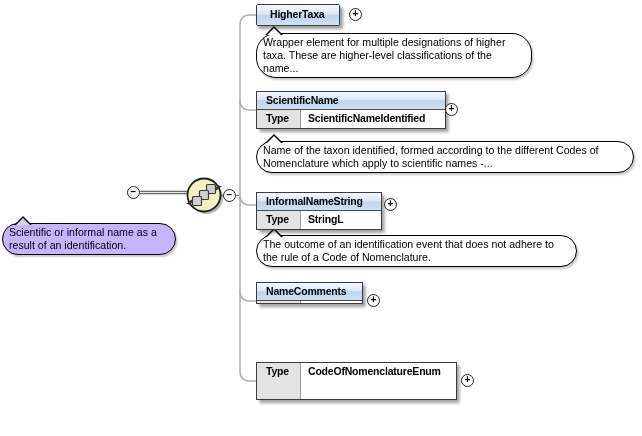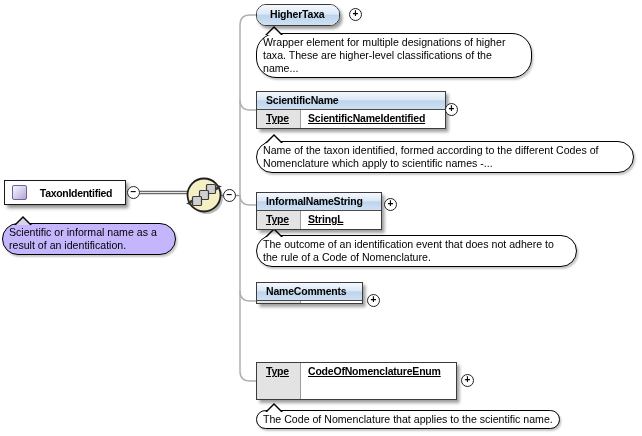--- a/index.html
+++ b/index.html
@@ -14,25 +14,25 @@
     position:absolute;box-sizing:border-box;z-index:2;
     border:1.5px solid #3c3c3c;border-radius:0;background:#fff;
     box-shadow:2.5px 3px 3px rgba(0,0,0,0.38);overflow:hidden;
   }
   .el .hd{
     height:18px;box-sizing:border-box;border-bottom:1px solid #4a4a4a;
     background:linear-gradient(180deg,#f4f8fc 0%,#dbe8f6 45%,#bdd4ed 52%,#cfe0f2 100%);
     font-weight:700;font-size:10.5px;line-height:17px;letter-spacing:-0.2px;
     padding:0 8px 0 9px;white-space:nowrap;
   }
-  .el .tr{display:flex;height:100%;font-weight:700;font-size:10.5px;letter-spacing:-0.2px;text-decoration:underline;}
+  .el .tr{display:flex;height:100%;font-weight:700;font-size:10.5px;letter-spacing:-0.2px;}
   .el .tl{box-sizing:border-box;width:44px;background:#e3e3e3;border-right:1px solid #9b9b9b;
           padding:0 0 0 9px;line-height:17px;}
   .el .tv{background:#fff;padding:0 3px 0 7px;line-height:17px;white-space:nowrap;}
-  .el.pill{border-radius:10px;}
+  .el.pill{border-radius:2px;}
   .el.pill .hd{border-bottom:none;height:100%;line-height:19px;padding-left:13px;}
 
   
   .rootbox{
     position:absolute;left:4px;top:180px;width:122px;height:25px;box-sizing:border-box;z-index:2;
     background:#fff;border:1.5px solid #1a1a1a;box-shadow:2.5px 3px 3.5px rgba(0,0,0,0.45);
     display:flex;align-items:center;
   }
   .rootbox .sq{
     width:15px;height:15px;margin-left:7px;box-sizing:border-box;border:1.5px solid #6f5fa3;
@@ -91,24 +91,20 @@
       <circle cx="204" cy="195" r="16.5" fill="#f5f0c3" stroke="#1f1f1f" stroke-width="1.8"></circle>
       <path d="M186,203.5 l7,-3 -2.6,4.6 z" fill="#333"></path>
       <path d="M222,186.5 l-7,3 2.6,-4.6 z" fill="#333"></path>
       <line x1="190" y1="201.5" x2="218" y2="188.5" stroke="#333" stroke-width="1.4"></line>
       <rect x="206.5" y="184.5" width="9" height="9" rx="1" fill="#cfcfcf" stroke="#3a3a3a" stroke-width="1.2"></rect>
       <rect x="199.5" y="190.5" width="9" height="9" rx="1" fill="#cfcfcf" stroke="#3a3a3a" stroke-width="1.2"></rect>
       <rect x="192.5" y="196.5" width="9" height="9" rx="1" fill="#cfcfcf" stroke="#3a3a3a" stroke-width="1.2"></rect>
     </g>
   </svg>
 
-  <div class="rootbox">
-    <span class="sq"></span>
-    <span class="lbl">TaxonIdentified</span>
-  </div>
   <div class="bubble purple" style="left:2px;top:223px;width:174px;">Scientific or informal name as a result of an identification.</div>
   <div class="pm" style="left:127px;top:186px;">
     <span>−</span>
   </div>
   <div class="pm" style="left:223px;top:189px;">
     <span>−</span>
   </div>
 
   <div class="el pill" style="left:256px;top:4px;width:84px;height:22px;">
     <div class="hd">HigherTaxa</div>
@@ -155,15 +151,14 @@
 
   <div class="el" style="left:256px;top:362px;width:201px;height:38px;">
     <div class="tr">
       <span class="tl">Type</span>
       <span class="tv">CodeOfNomenclatureEnum</span>
     </div>
   </div>
   <div class="pm" style="left:461px;top:374px;">
     <span>+</span>
   </div>
-  <div class="bubble oneline" style="left:256px;top:410px;">The Code of Nomenclature that applies to the scientific name.</div>
 
 </div>
 
 </body></html>

